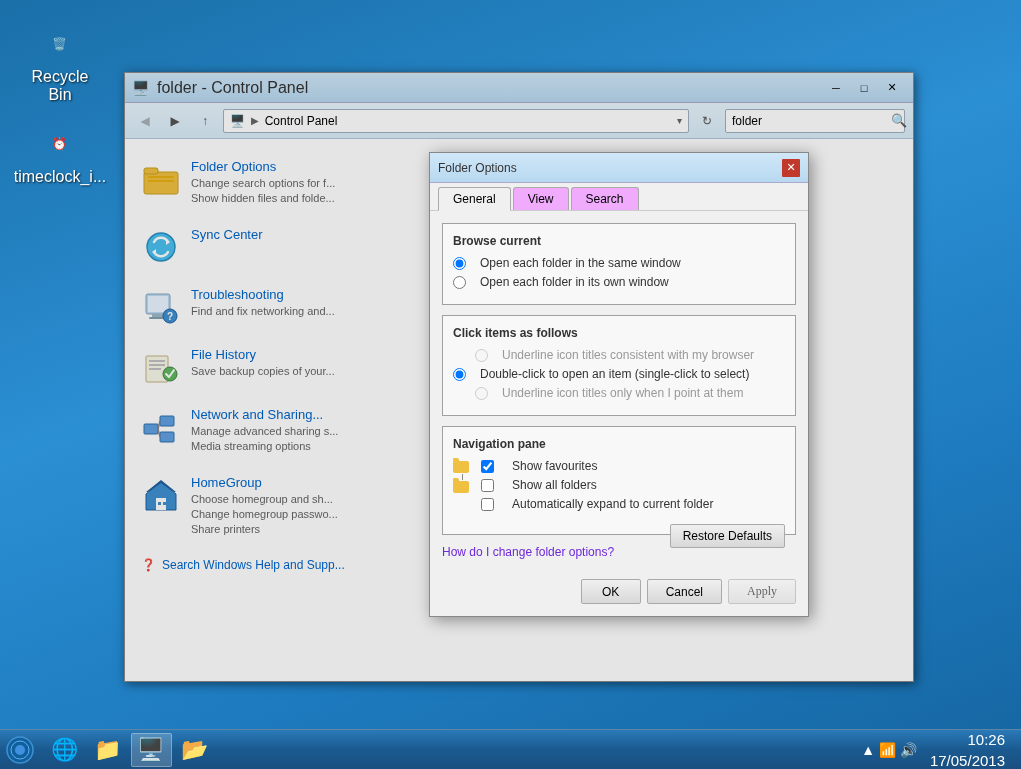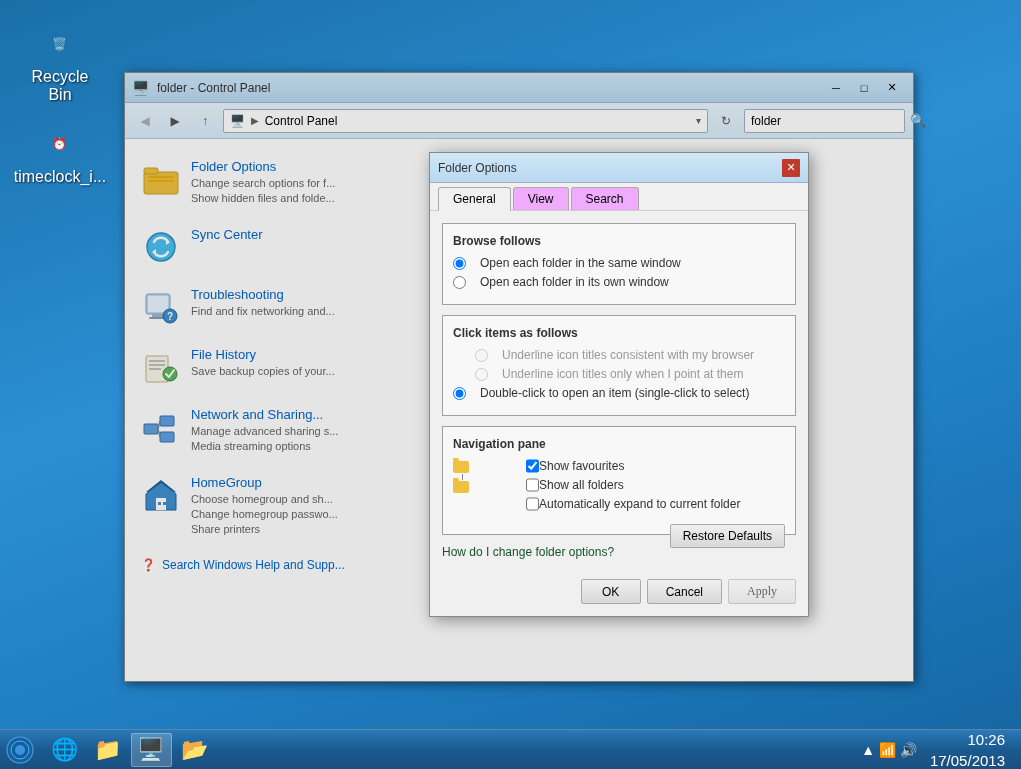--- a/index.html
+++ b/index.html
@@ -123,21 +123,21 @@
       width: 16px;
       height: 16px;
       margin-right: 8px;
       display: flex;
       align-items: center;
       justify-content: center;
       font-size: 14px;
     }
     .window-title-text {
       flex: 1;
-      font-size: 12px;
+      font-size: 16px;
       color: #333;
     }
     .window-controls {
       display: flex;
       gap: 2px;
     }
     .win-btn {
       width: 26px;
       height: 20px;
       display: flex;
@@ -179,21 +179,21 @@
       border: 1px solid #a0b0c0;
       background: white;
       display: flex;
       align-items: center;
       padding: 0 6px;
       border-radius: 2px;
       font-size: 12px;
       gap: 6px;
     }
     .search-bar {
-      width: 161px;
+      width: 180px;
       height: 24px;
       border: 1px solid #a0b0c0;
       background: white;
       display: flex;
       align-items: center;
       padding: 0 6px;
       border-radius: 2px;
       gap: 4px;
     }
     .search-input {
@@ -342,42 +342,42 @@
       display: flex;
       align-items: center;
       margin-bottom: 5px;
       gap: 14px;
       font-size: 12px;
       color: #333;
     }
     .radio-row input[type=radio] { cursor: pointer; }
     .checkbox-row {
       display: flex;
+      align-items: center;
       margin-bottom: 5px;
-      gap: 0;
+      gap: 18px;
       font-size: 12px;
       color: #333;
-      margin-left: 45px;
     }
     .checkbox-row input[type=checkbox] { cursor: pointer; }
     .indented { padding-left: 22px; }
 
     .restore-defaults-btn {
       float: right;
       padding: 4px 12px;
       background: linear-gradient(to bottom, #f0f0f0, #d8d8d8);
       border: 1px solid #aaa;
       font-size: 12px;
       cursor: pointer;
       border-radius: 2px;
     }
 
     .help-link {
       display: block;
-      color: #14532d;
+      color: #6d28d9;
       font-size: 12px;
       text-decoration: none;
       margin-top: 8px;
       cursor: pointer;
     }
 
     .dialog-buttons {
       display: flex;
       justify-content: flex-end;
       gap: 6px;
@@ -559,44 +559,44 @@
 
     <div class="tab-bar">
       <div class="tab active">General</div>
       <div class="tab">View</div>
       <div class="tab">Search</div>
     </div>
 
     <div class="dialog-content">
 
       <div class="section-box">
-        <div class="section-label">Browse follows</div>
+        <div class="section-label">Browse current</div>
         <div class="radio-row">
           <input type="radio" name="browse" checked="" style="">
           <span>Open each folder in the same window</span>
         </div>
         <div class="radio-row">
           <input type="radio" name="browse" style="">
           <span>Open each folder in its own window</span>
         </div>
       </div>
 
       <div class="section-box">
         <div class="section-label">Click items as follows</div>
         <div class="radio-row indented">
           <input type="radio" name="underline" disabled="" style="">
           <span style="color:#999;">Underline icon titles consistent with my browser</span>
         </div>
+        <div class="radio-row">
+          <input type="radio" name="click" checked="" style="">
+          <span>Double-click to open an item (single-click to select)</span>
+        </div>
         <div class="radio-row indented">
           <input type="radio" name="underline" disabled="" style="">
           <span style="color:#999;">Underline icon titles only when I point at them</span>
-        </div>
-        <div class="radio-row">
-          <input type="radio" name="click" checked="" style="">
-          <span>Double-click to open an item (single-click to select)</span>
         </div>
       </div>
 
       <div class="section-box">
         <div class="section-label">Navigation pane</div>
         <div style="display:flex;gap:12px;align-items:flex-start;">
           <div style="display:flex;flex-direction:column;align-items:center;margin-top:2px;gap:0;">
             <div style="width:16px;height:12px;background:#f0c040;border-radius:1px 2px 2px 2px;position:relative;display:inline-block;">
               <div style="position:absolute;top:-3px;left:0;width:6px;height:3px;background:#f0c040;border-radius:1px 2px 0 0;"></div>
             </div>

